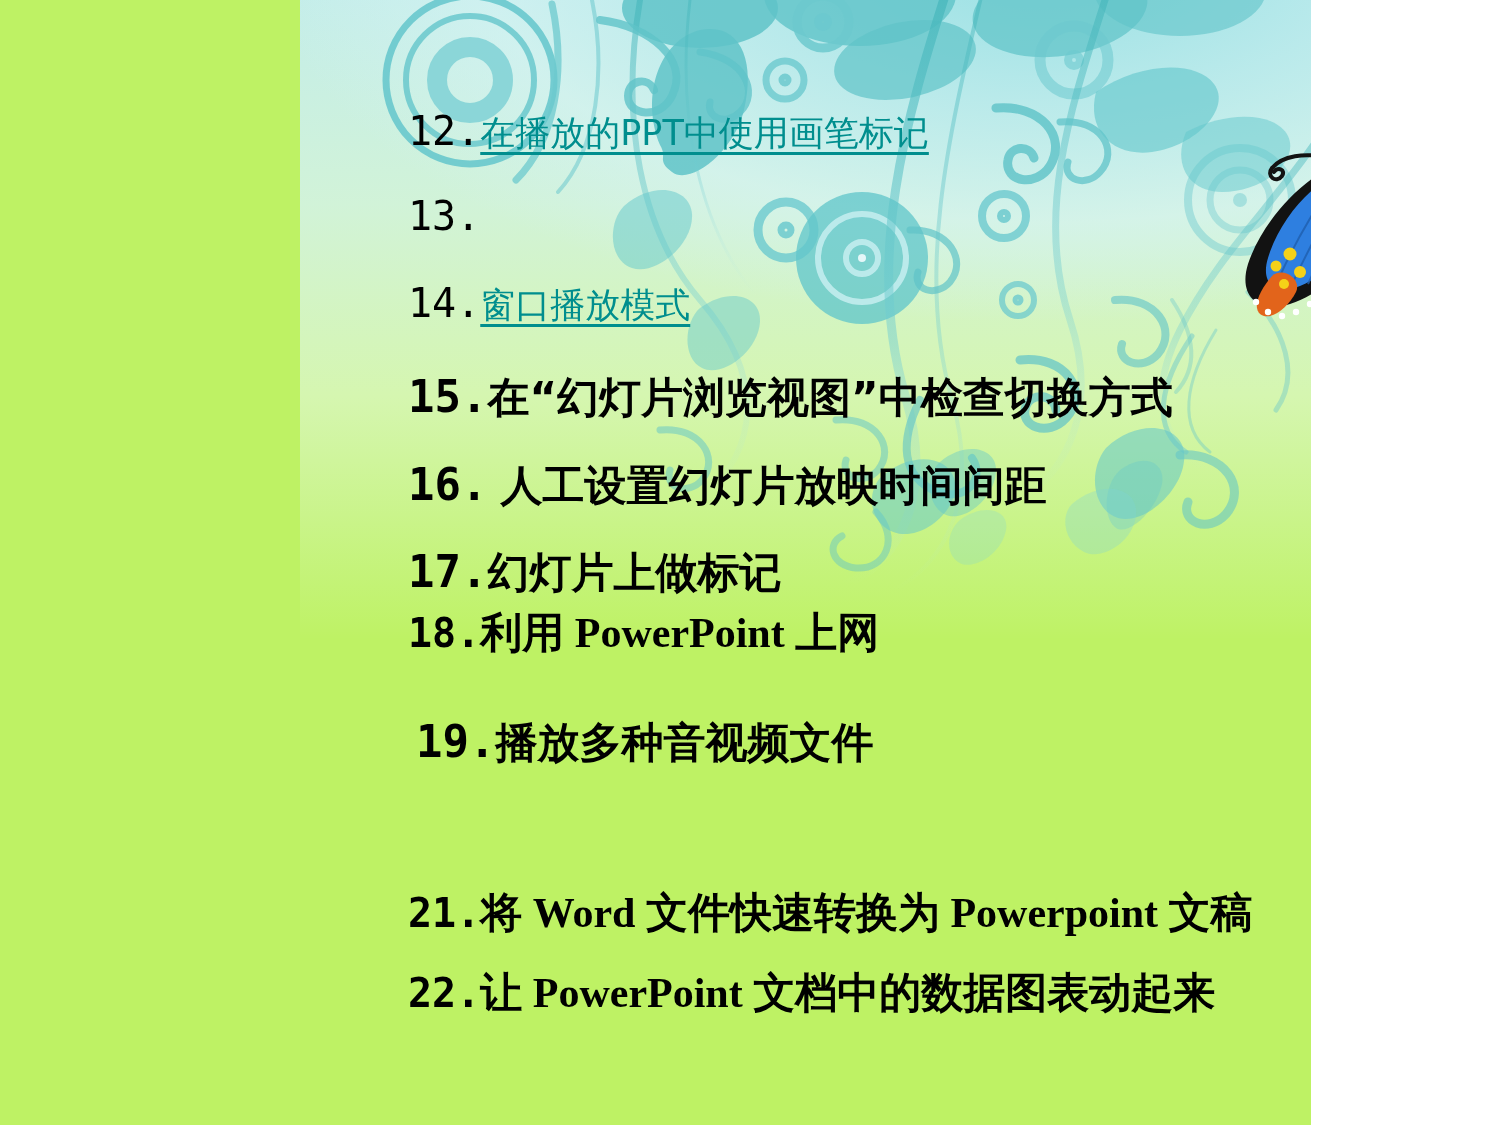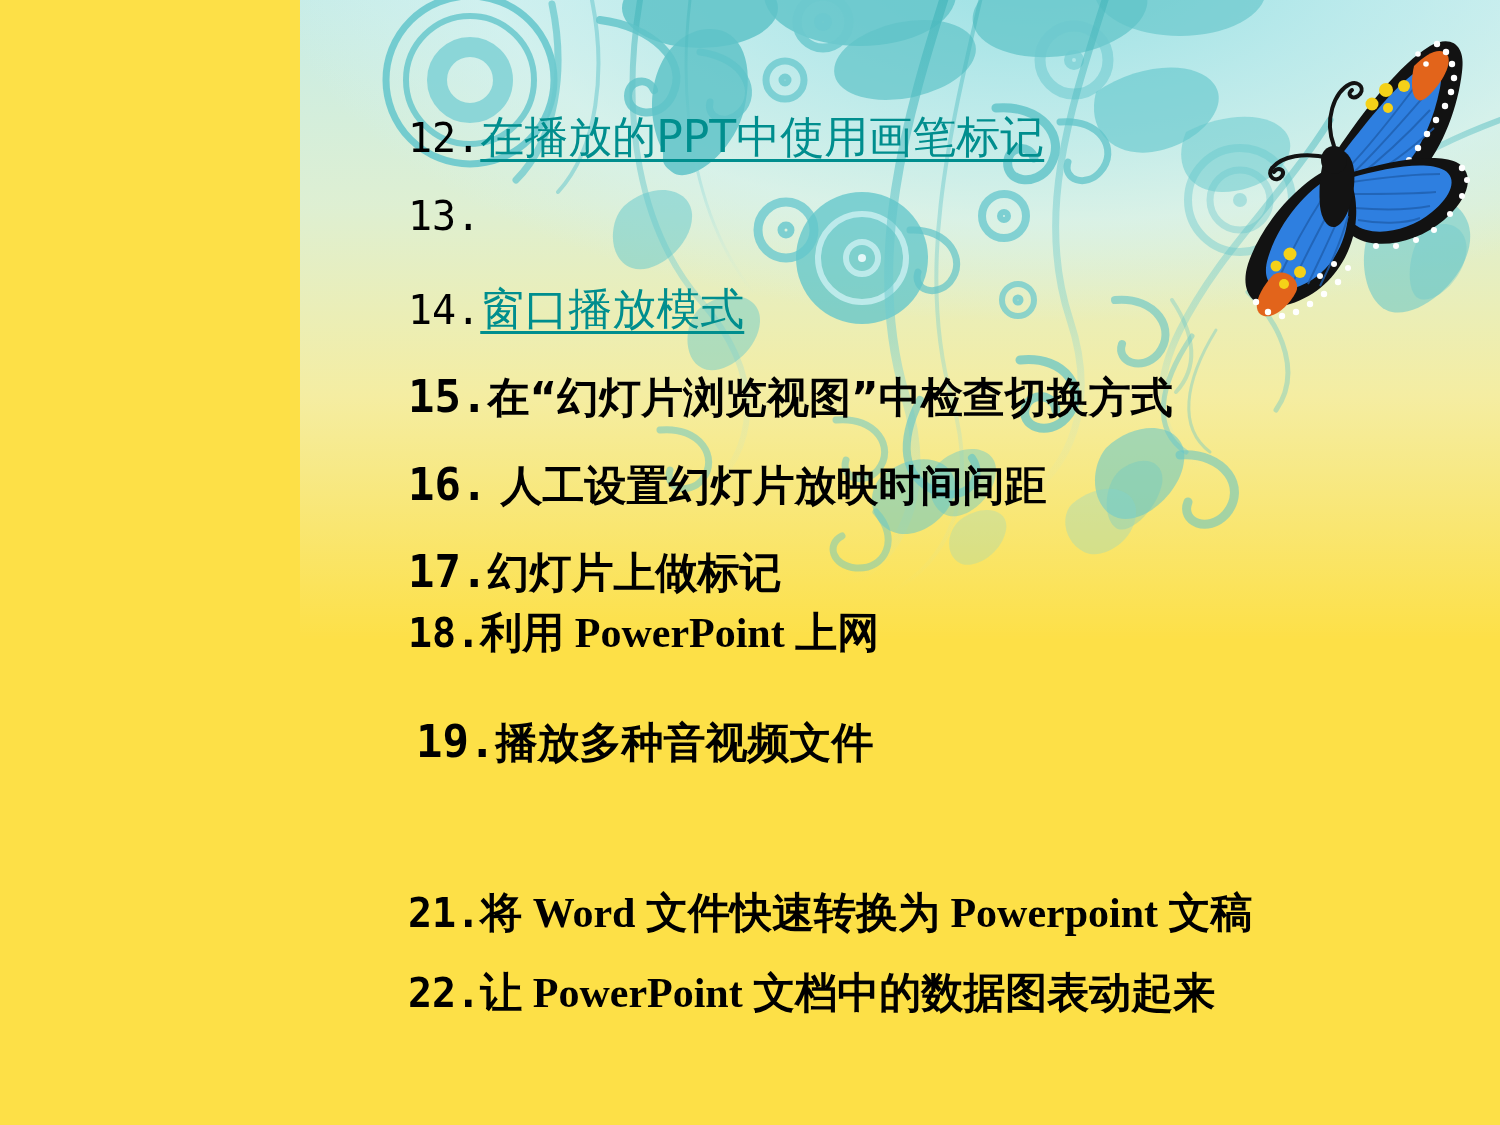--- a/index.html
+++ b/index.html
@@ -1,22 +1,22 @@
 <!DOCTYPE html>
 <html><head>
 <meta charset="utf-8">
 <style>
   html,body{margin:0;padding:0;}
   body{
     width:1500px;height:1125px;overflow:hidden;background:#ffffff;
     font-family:"Liberation Sans","DejaVu Sans",sans-serif;
   }
   #slide{
-    position:relative;width:1500px;height:1125px;overflow:hidden;
-    background:#fde047;
+    position:relative;width:1311px;height:1125px;overflow:hidden;
+    background:#bef264;
   }
   
   #bg-gradient{
     position:absolute;left:300px;top:0;width:1200px;height:640px;
     background:
       radial-gradient(ellipse 900px 420px at 62% -6%, rgba(150,223,227,0.95) 0%, rgba(183,233,236,0.85) 34%, rgba(214,243,245,0.6) 62%, rgba(255,255,255,0) 86%),
       linear-gradient(to bottom, rgba(196,237,240,0.95) 0%, rgba(214,243,245,0.8) 32%, rgba(236,250,251,0.5) 62%, rgba(255,255,255,0) 100%);
     pointer-events:none;
   }
   #bg-svg{position:absolute;left:0;top:0;width:1500px;height:1125px;pointer-events:none;}
@@ -32,21 +32,21 @@
   }
   .num{
     font-family:"DejaVu Sans Mono","Liberation Mono",monospace;
     color:#000000;display:inline-block;
   }
   .txt{display:inline-block;}
 
   
   .link .num{font-size:40px;font-weight:400;letter-spacing:0px;}
   .link .txt{
-    color:#008E8E;font-size:44px;font-weight:400;
+    color:#008E8E;font-size:35px;font-weight:400;
     text-decoration:underline;text-decoration-thickness:3px;text-underline-offset:7px;
     font-family:"DejaVu Sans","Liberation Sans",sans-serif;
   }
   
   .bold .num{font-size:44px;font-weight:700;}
   .bold .txt{
     color:#000000;font-size:42px;font-weight:700;
     font-family:"DejaVu Sans","Liberation Sans",sans-serif;
   }
   

